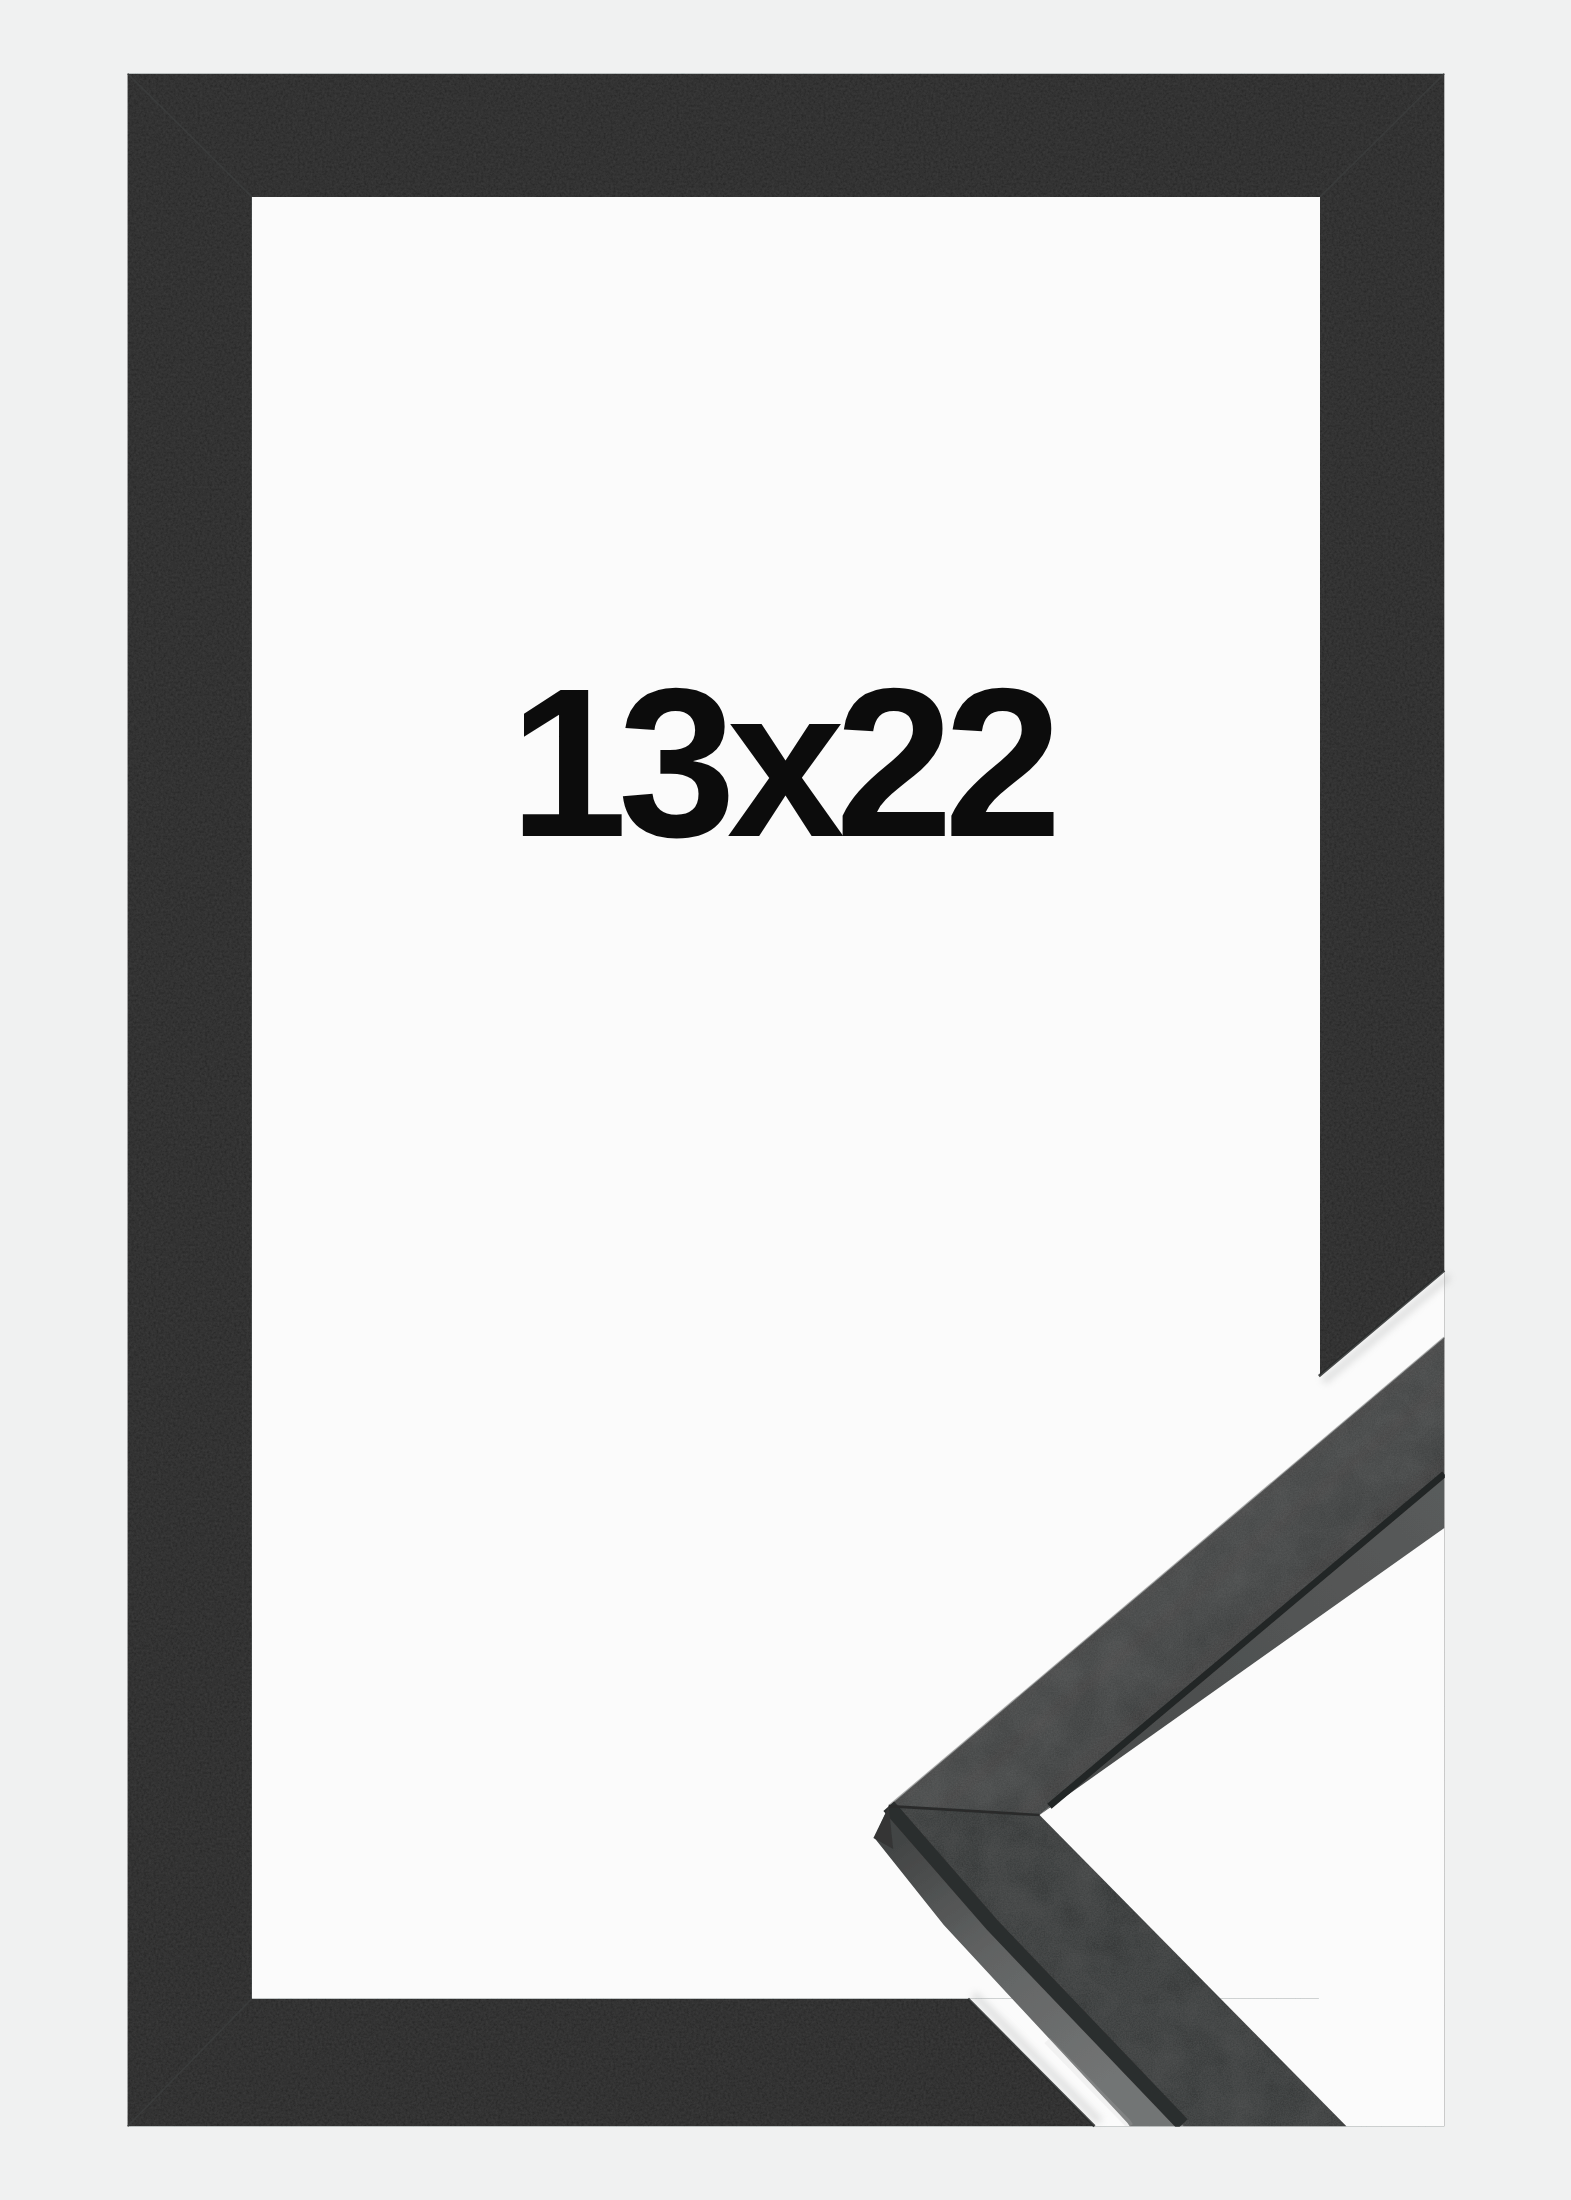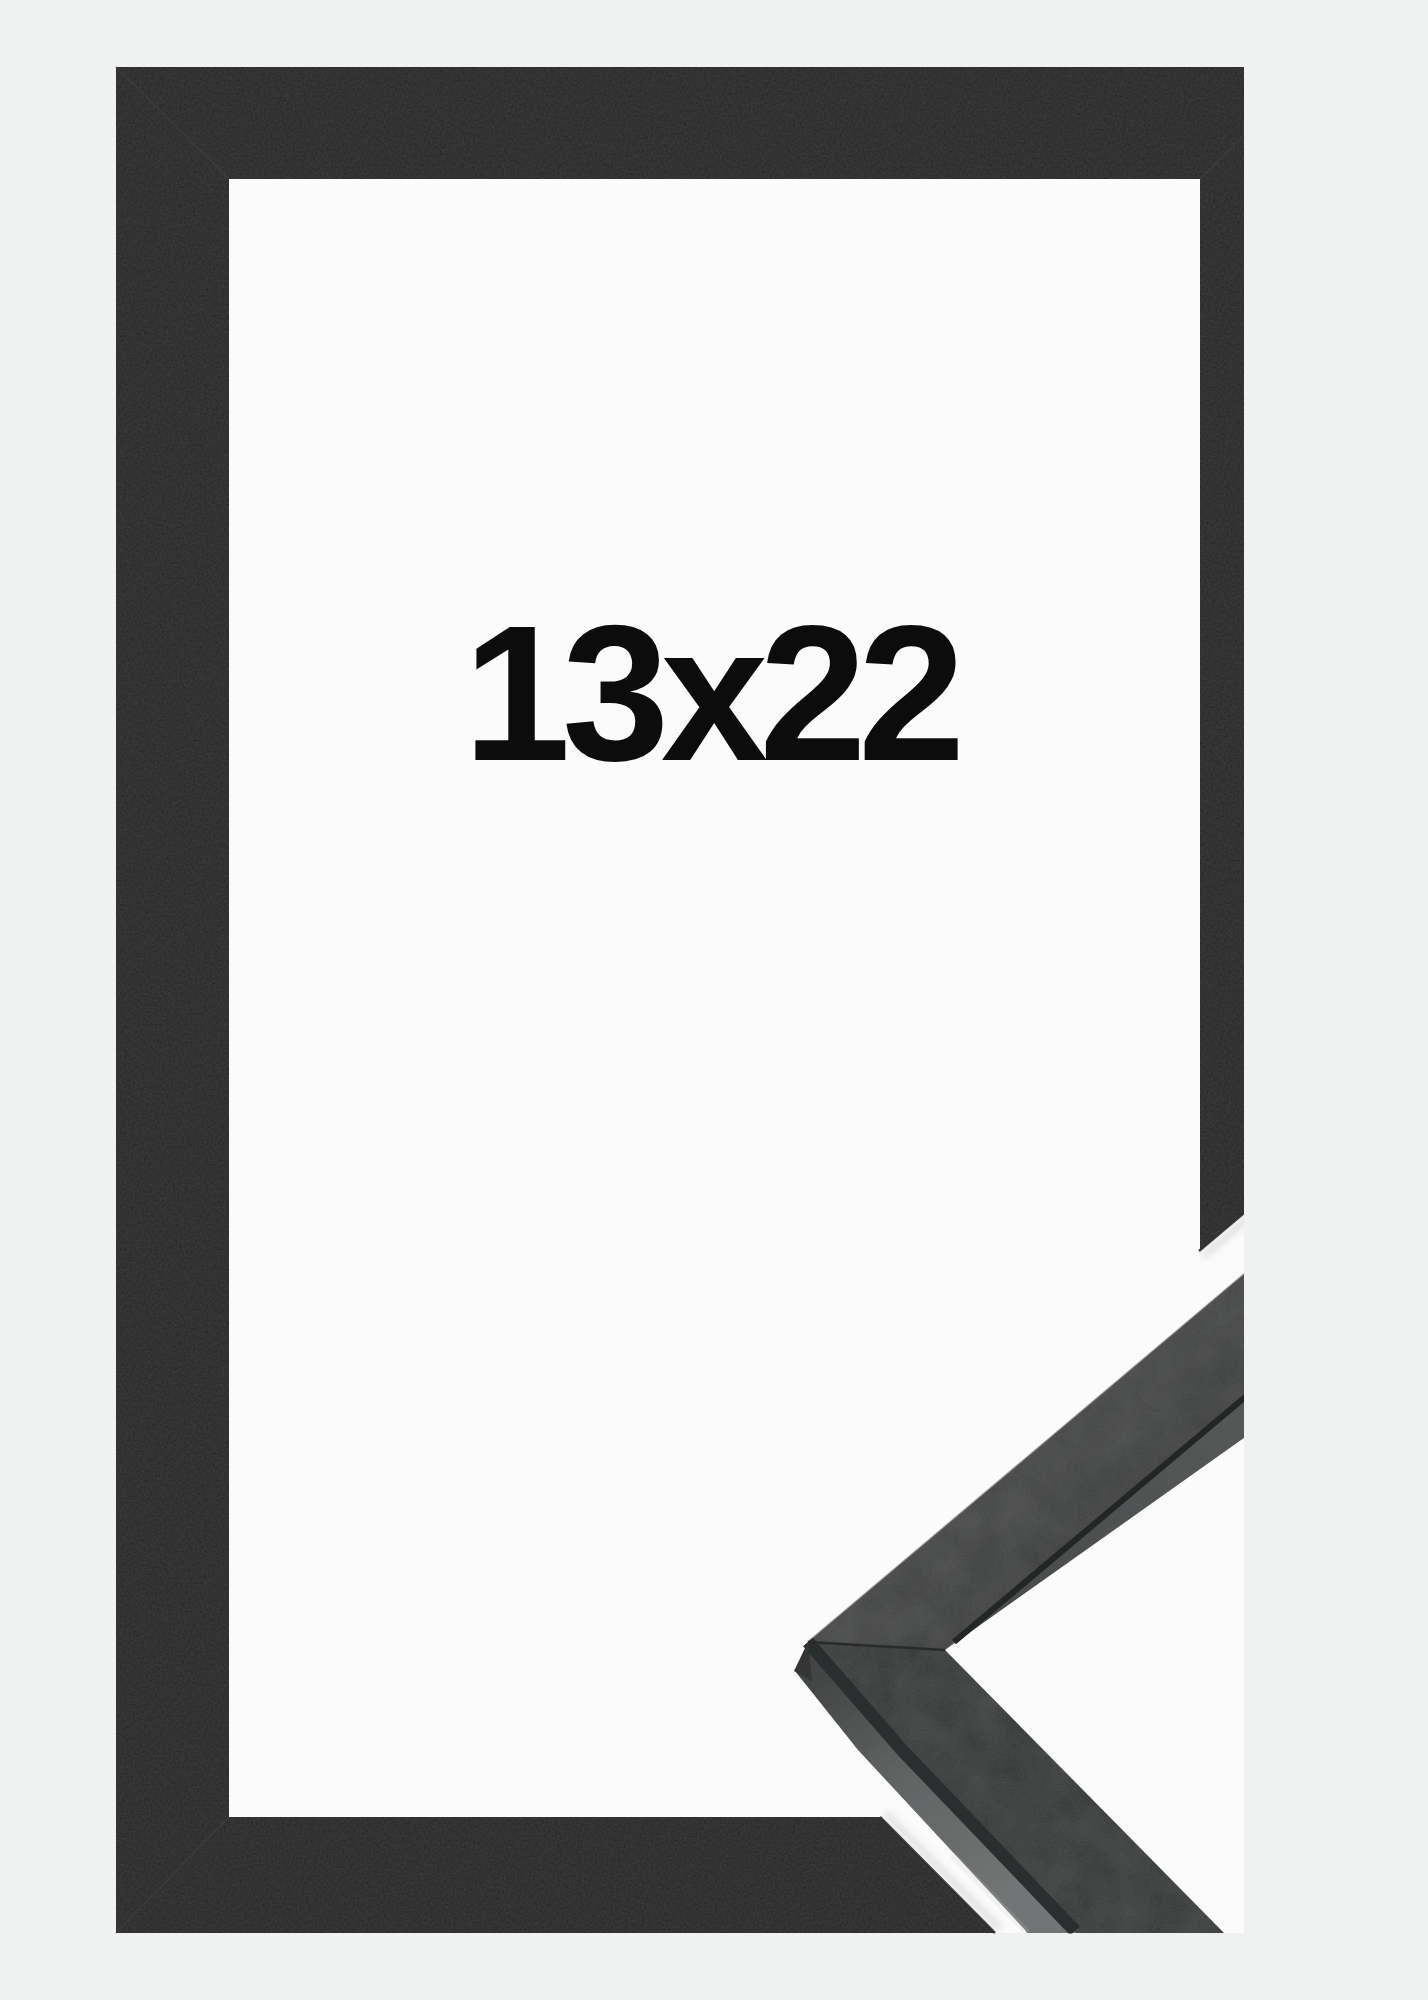--- a/index.html
+++ b/index.html
@@ -1,16 +1,16 @@
 <!DOCTYPE html>
 <html><head>
 <meta charset="utf-8">
 <style>
   html,body{margin:0;padding:0;background:#f0f1f1;}
-  .stage{position:relative;width:1244px;height:2000px;overflow:hidden;
+  .stage{position:relative;width:1428px;height:2000px;overflow:hidden;
          font-family:"Liberation Sans", sans-serif;}
 </style>
 </head>
 <body>
 <div class="stage">
 
 <svg width="1428" height="2000" viewBox="0 0 1428 2000" xmlns="http://www.w3.org/2000/svg">
   <defs>
     <filter id="grain" x="-2%" y="-2%" width="104%" height="104%">
       <feTurbulence type="fractalNoise" baseFrequency="0.75" numOctaves="2" seed="7" result="n1"></feTurbulence>

